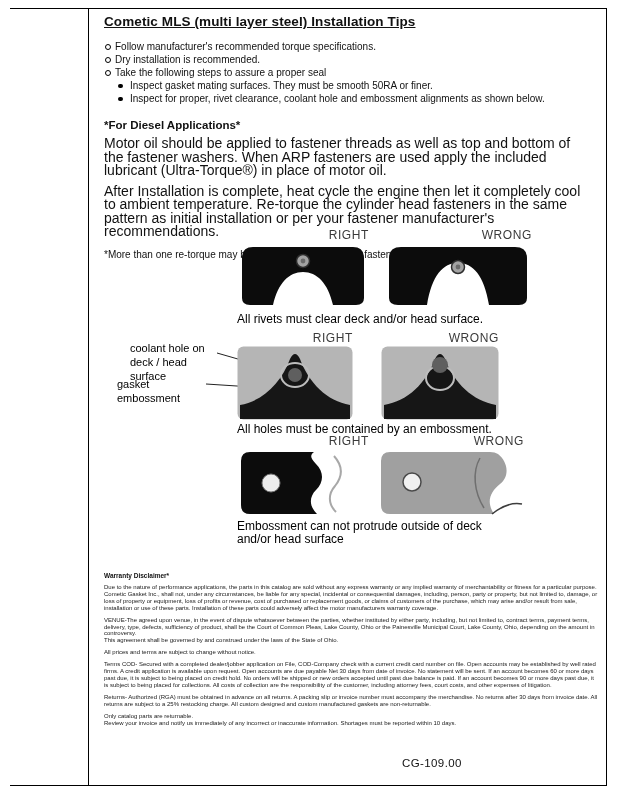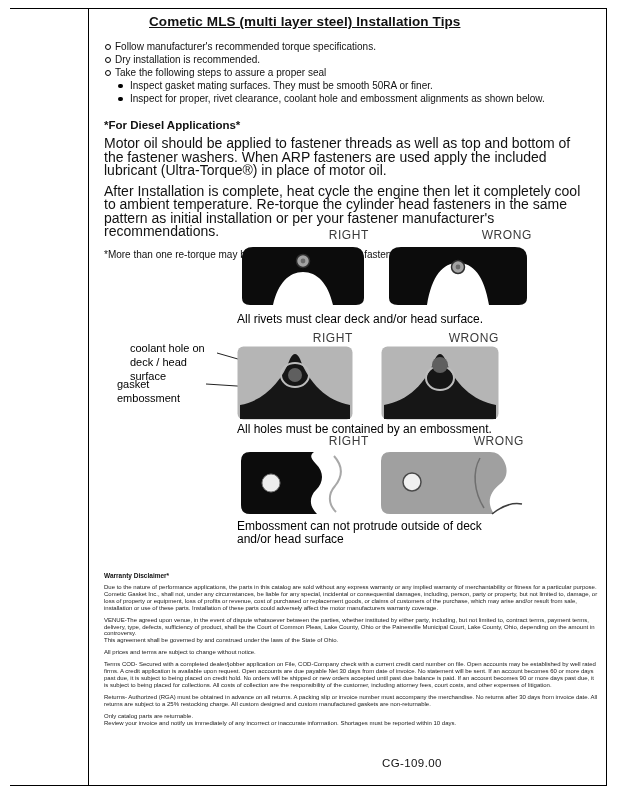--- a/index.html
+++ b/index.html
@@ -10,21 +10,21 @@
     color:#111;
     position:relative;
     overflow:hidden;
   }
   
   .hline { position:absolute; left:10px; width:597px; height:1px; background:#000; }
   .vline { position:absolute; top:8px; height:778px; width:1px; background:#000; }
 
   
   .content { position:absolute; left:104px; top:14px; width:492px; }
-  .title { font-size:13.5px; font-weight:bold; text-decoration:underline; margin-bottom:11px; letter-spacing:0.1px;margin-left:45px; }
+  .title { font-size:13.5px; font-weight:bold; text-decoration:underline; margin-bottom:11px; letter-spacing:0.1px; }
   ul.tips { list-style:none; font-size:10px; line-height:13px; }
   ul.tips li { position:relative; padding-left:11px; }
   ul.tips li::before {
     content:""; position:absolute; left:1px; top:4px;
     width:4px; height:4px; border:1px solid #000; border-radius:50%;
   }
   ul.tips li.sub { padding-left:26px; }
   ul.tips li.sub::before {
     left:14px; top:4.5px; width:4.5px; height:4.5px; background:#000; border:none;
   }
@@ -38,21 +38,21 @@
   .fig-caption { position:absolute; left:237px; font-size:12px; line-height:12.5px; color:#000; }
   .pre { white-space:pre-line; }
   .annot { position:absolute; font-size:11px; line-height:14px; color:#000; }
   .annot-lines { position:absolute; left:0; top:336px; width:618px; height:90px; pointer-events:none; }
 
   
   .warranty { position:absolute; left:104px; top:572px; width:494px; }
   .warranty-heading { font-size:6.5px; font-weight:bold; margin-bottom:5px; }
   .warranty p { font-size:6px; line-height:6.9px; margin-bottom:5px; color:#1a1a1a; }
 
-  .footer-code { position:absolute; left:382px; top:757px; font-size:11.5px; letter-spacing:0.4px; color:#111; }
+  .footer-code { position:absolute; left:402px; top:757px; font-size:11.5px; letter-spacing:0.4px; color:#111; }
 </style>
 </head>
 <body>
 
 <div>
 
   <div class="hline" style="top:8px"></div>
   <div class="hline" style="top:785px"></div>
   <div class="vline" style="left:88px"></div>
   <div class="vline" style="left:606px"></div>

